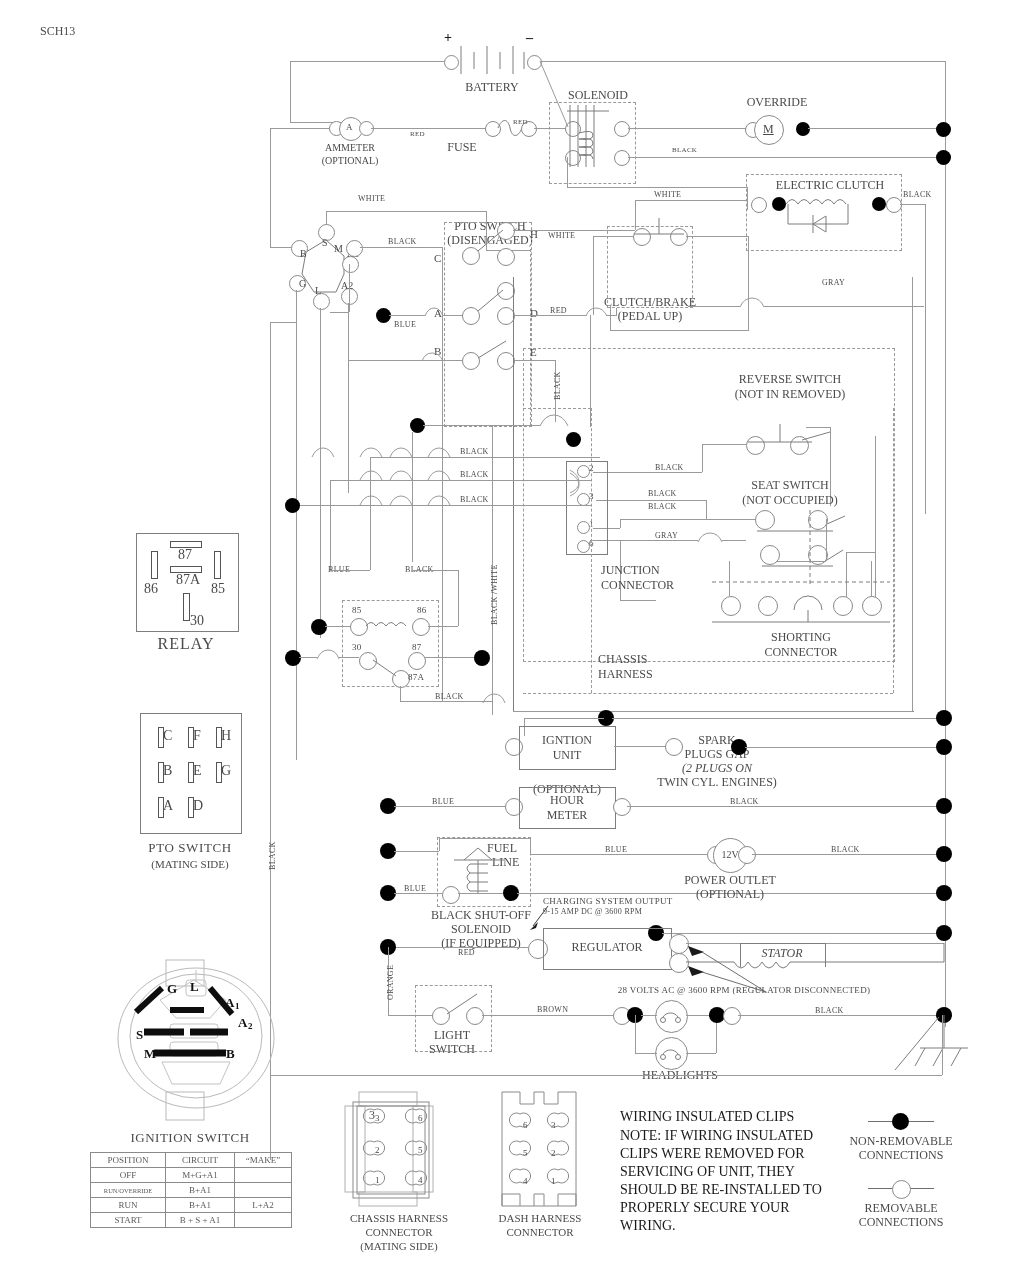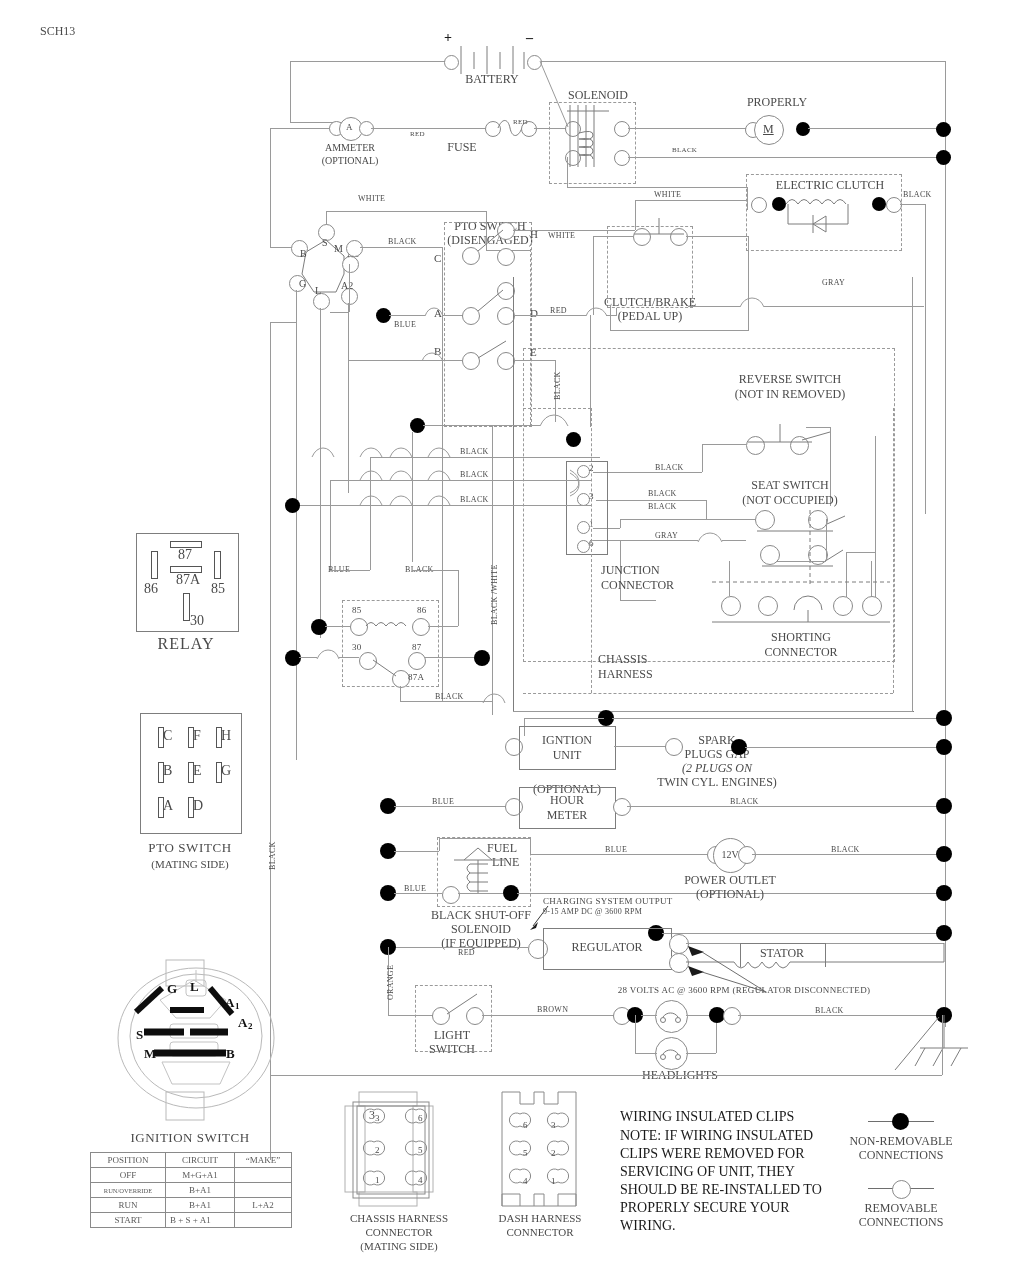--- a/index.html
+++ b/index.html
@@ -66,21 +66,21 @@
   <div class="term" style="left:444px;top:55px;width:13px;height:13px;"></div>
   <div class="term" style="left:527px;top:55px;width:13px;height:13px;"></div>
   <svg style="left:458px;top:44px;" width="72" height="36">
     <line x1="3" y1="2" x2="3" y2="30" class="sw-line"></line>
     <line x1="16" y1="8" x2="16" y2="25" class="sw-line"></line>
     <line x1="29" y1="2" x2="29" y2="30" class="sw-line"></line>
     <line x1="42" y1="8" x2="42" y2="25" class="sw-line"></line>
     <line x1="55" y1="2" x2="55" y2="30" class="sw-line"></line>
     <line x1="66" y1="8" x2="66" y2="25" class="sw-line"></line>
   </svg>
-  <div class="lbl t12 ctr" style="left:492px;top:72px;">BATTERY</div>
+  <div class="lbl t12 ctr" style="left:492px;top:80px;">BATTERY</div>
 
   <div class="term" style="left:329px;top:121px;width:13px;height:13px;"></div>
   <div class="term" style="left:339px;top:117px;width:22px;height:22px;"></div>
   <div class="lbl t9" style="left:346px;top:122px;">A</div>
   <div class="term" style="left:359px;top:121px;width:13px;height:13px;"></div>
   <div class="lbl t10 ctr" style="left:350px;top:142px;">AMMETER</div>
   <div class="lbl t10 ctr" style="left:350px;top:155px;">(OPTIONAL)</div>
 
   <div class="wire h" style="left:371px;top:128px;width:114px;"></div>
   <div class="lbl t7" style="left:410px;top:130px;">RED</div>
@@ -105,21 +105,21 @@
     <line x1="21" y1="0" x2="21" y2="62" class="sw-line"></line>
     <line x1="29" y1="0" x2="29" y2="62" class="sw-line"></line>
     <line x1="2" y1="6" x2="44" y2="6" class="sw-line"></line>
     <path d="M14,28 q14,-4 14,2 q0,6 -14,4 q14,-2 14,4 q0,6 -14,4 q14,-2 14,4 q0,6 -14,4 q14,-2 14,4" class="sw-line"></path>
   </svg>
 
   <svg style="left:540px;top:61px;" width="36" height="68">
     <line x1="0" y1="0" x2="28" y2="66" class="hop"></line>
   </svg>
 
-  <div class="lbl t12 ctr" style="left:777px;top:95px;">PROPERLY</div>
+  <div class="lbl t12 ctr" style="left:777px;top:95px;">OVERRIDE</div>
   <div class="wire h" style="left:628px;top:128px;width:118px;"></div>
   <div class="term" style="left:745px;top:122px;width:14px;height:14px;"></div>
   <div class="term" style="left:754px;top:115px;width:28px;height:28px;"></div>
   <div class="lbl t12" style="left:763px;top:122px;text-decoration:underline;">M</div>
   <div class="node" style="left:796px;top:122px;width:14px;height:14px;"></div>
   <div class="wire h" style="left:808px;top:128px;width:132px;"></div>
   <div class="node" style="left:936px;top:122px;width:15px;height:15px;"></div>
 
   <div class="wire h" style="left:628px;top:157px;width:312px;"></div>
   <div class="lbl t7" style="left:672px;top:146px;">BLACK</div>
@@ -575,21 +575,21 @@
   <div class="lbl t8" style="left:458px;top:948px;">RED</div>
   <div class="node" style="left:380px;top:939px;width:16px;height:16px;"></div>
   <div class="wire v" style="left:388px;top:947px;height:68px;"></div>
   <div class="lbl t8 vert" style="left:386px;top:1000px;">ORANGE</div>
   <div class="wire h" style="left:388px;top:1015px;width:57px;"></div>
 
   <div class="term" style="left:669px;top:934px;width:18px;height:18px;"></div>
   <div class="term" style="left:669px;top:953px;width:18px;height:18px;"></div>
   <div class="wire h" style="left:686px;top:943px;width:258px;"></div>
   <div class="box" style="left:740px;top:943px;width:84px;height:23px;border-bottom:none;"></div>
-  <div class="lbl t12 ctr" style="left:782px;top:946px;">STATOR</div>
+  <div class="lbl t12 ctr" style="left:782px;top:946px;font-style:italic;">STATOR</div>
   <svg style="left:686px;top:957px;" width="258" height="22">
     <line x1="0" y1="5" x2="48" y2="5" class="sw-line"></line>
     <path d="M48,5 q7,12 14,0 q7,12 14,0 q7,12 14,0 q7,12 14,0" class="sw-line"></path>
     <line x1="104" y1="5" x2="258" y2="5" class="sw-line"></line>
     <line x1="258" y1="5" x2="258" y2="-14" class="sw-line"></line>
   </svg>
   <svg style="left:684px;top:940px;" width="260" height="60">
     <polygon points="4,6 20,12 8,16" fill="#1a1a1a"></polygon>
     <polygon points="4,26 20,32 8,36" fill="#1a1a1a"></polygon>
     <line x1="18" y1="12" x2="82" y2="52" stroke="#6e6e6e" stroke-width="1"></line>
@@ -694,21 +694,21 @@
       <td>B+A1</td>
       <td></td>
     </tr>
     <tr>
       <td>RUN</td>
       <td>B+A1</td>
       <td>L+A2</td>
     </tr>
     <tr>
       <td>START</td>
-      <td style="text-align:left;">B + S + A1</td>
+      <td style="text-align:center;">B + S + A1</td>
       <td></td>
     </tr>
   </tbody>
     </table>
 
   <svg style="left:345px;top:1090px;" width="110" height="120">
     <rect x="14" y="2" width="58" height="14" fill="none" stroke="#b0b0b0"></rect>
     <rect x="14" y="102" width="58" height="14" fill="none" stroke="#b0b0b0"></rect>
     <rect x="0" y="16" width="20" height="86" fill="none" stroke="#b0b0b0"></rect>
     <rect x="68" y="16" width="20" height="86" fill="none" stroke="#b0b0b0"></rect>

